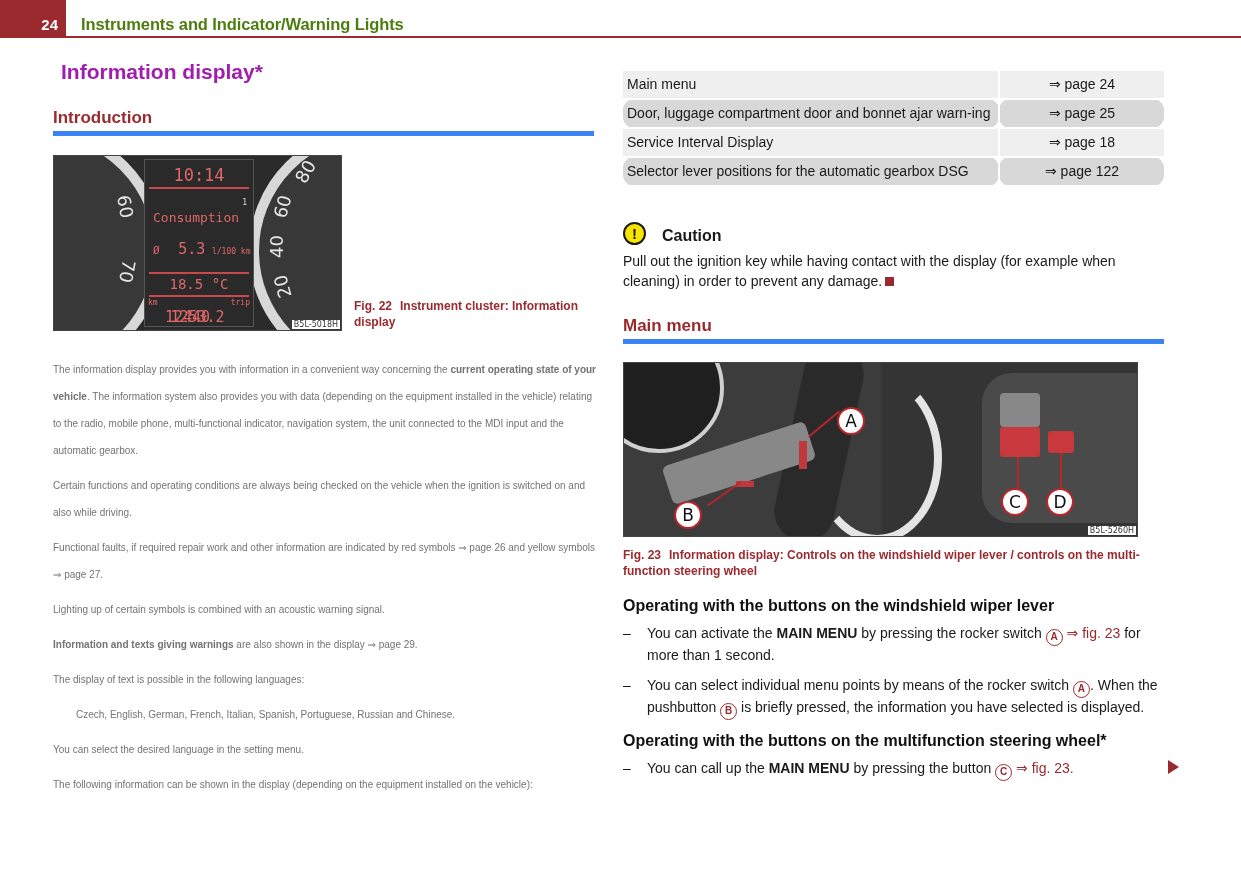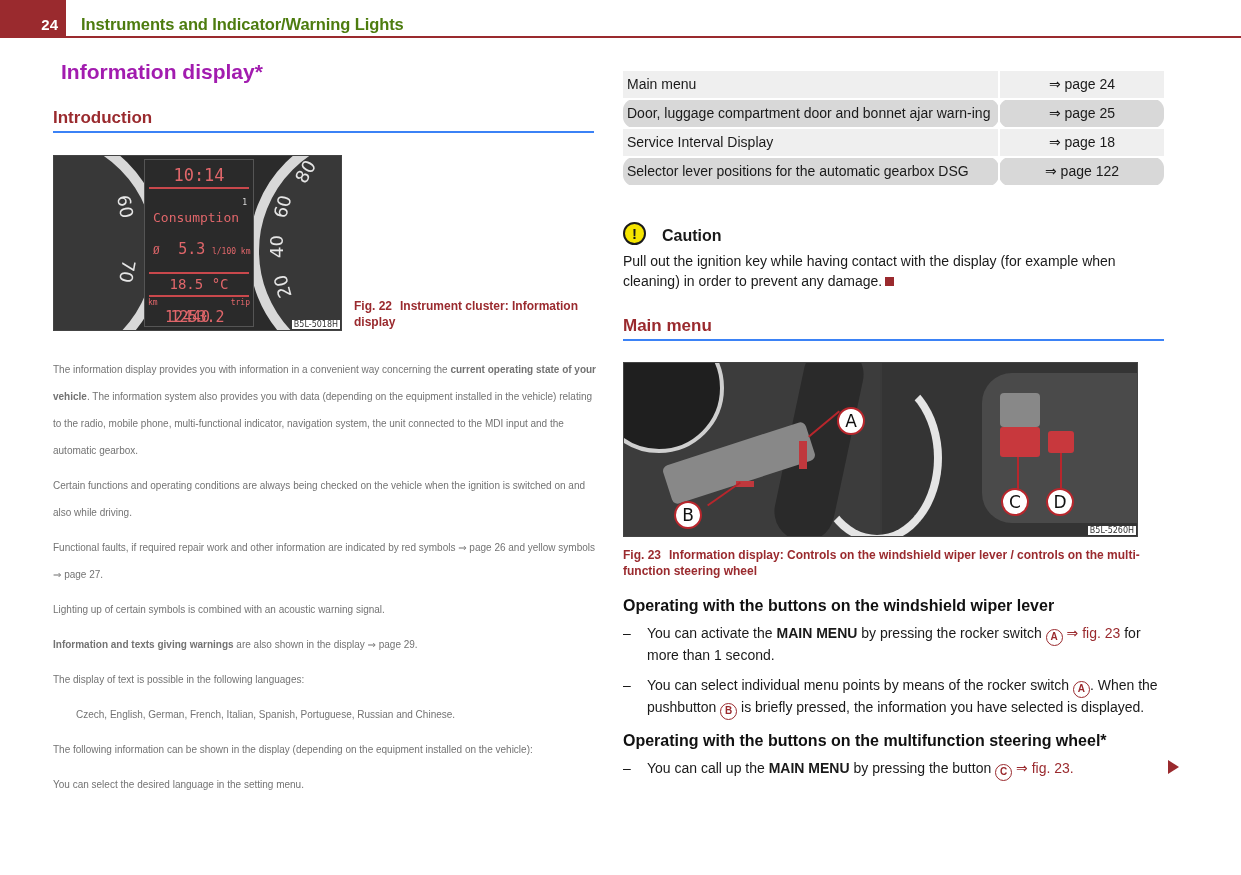--- a/index.html
+++ b/index.html
@@ -5,21 +5,21 @@
   * { box-sizing: border-box; margin: 0; padding: 0; }
   html, body { width: 1241px; height: 875px; background: #ffffff; overflow: hidden; }
   body { position: relative; font-family: "Liberation Sans", "DejaVu Sans", sans-serif; color: #1a1a1a; }
 
   .page-tab { position: absolute; left: 0; top: 0; width: 66px; height: 38px; background: #9a2a2e; }
   .page-num { position: absolute; left: 0; top: 16px; width: 66px; text-align: right; padding-right: 8px; color: #fff; font-weight: bold; font-size: 15px; }
   .header-title { position: absolute; left: 81px; top: 15px; font-size: 16.5px; font-weight: bold; color: #4d7c0f; letter-spacing: -0.1px; }
   .header-rule { position: absolute; left: 66px; top: 36px; width: 1175px; height: 2px; background: #9a2a2e; }
 
   .h1 { position: absolute; left: 61px; top: 60px; font-size: 21px; font-weight: bold; color: #a21caf; }
-  .h2 { position: absolute; font-size: 17px; font-weight: bold; color: #9a2a2e; padding-bottom: 3px; border-bottom: 2px solid #3b82f6; }
+  .h2 { position: absolute; font-size: 17px; font-weight: bold; color: #9a2a2e; padding-bottom: 3px; border-bottom: 5px solid #3b82f6; }
   .h2.intro { left: 53px; top: 108px; width: 541px; }
   .h2.mainmenu { left: 623px; top: 316px; width: 541px; }
 
   .fig22 { position: absolute; left: 53px; top: 155px; width: 289px; height: 176px; background: #2b2b2b; border: 1px solid #444; overflow: hidden; }
   .gauge { position: absolute; border-radius: 50%; border: 10px solid #d8d8d8; background: #383838; }
   .gauge.l { left: -140px; top: -30px; width: 250px; height: 250px; }
   .gauge.r { left: 195px; top: -30px; width: 250px; height: 250px; }
   .gauge .num { position: absolute; color: #e6e6e6; font-size: 18px; font-family: "DejaVu Sans", sans-serif; }
   .screen { position: absolute; left: 90px; top: 3px; width: 110px; height: 168px; background: #2a2a2a; border: 1px solid #555; border-radius: 0; }
   .scr { position: absolute; left: 0; width: 100%; color: #e0666a; font-family: "DejaVu Sans Mono", monospace; text-align: center; }
@@ -114,22 +114,22 @@
 </div>
 
 <div class="body" style="left:53px; top:356px; width:545px;">
   <p><span>The information display provides you with information in a convenient way concerning the </span><b>current operating state of your vehicle</b><span>. The information system also provides you with data (depending on the equipment installed in the vehicle) relating to the radio, mobile phone, multi-functional indicator, navigation system, the unit connected to the MDI input and the automatic gearbox.</span></p>
   <p>Certain functions and operating conditions are always being checked on the vehicle when the ignition is switched on and also while driving.</p>
   <p>Functional faults, if required repair work and other information are indicated by red symbols ⇒ page 26 and yellow symbols ⇒ page 27.</p>
   <p>Lighting up of certain symbols is combined with an acoustic warning signal.</p>
   <p><b>Information and texts giving warnings</b><span> are also shown in the display ⇒ page 29.</span></p>
   <p>The display of text is possible in the following languages:</p>
   <p class="indent">Czech, English, German, French, Italian, Spanish, Portuguese, Russian and Chinese.</p>
+  <p>You can select the desired language in the setting menu.</p>
   <p>The following information can be shown in the display (depending on the equipment installed on the vehicle):</p>
-  <p>You can select the desired language in the setting menu.</p>
 </div>
 
 <table class="ref-table">
   <tbody>
       <tr class="odd">
     <td class="c1">Main menu</td>
     <td class="c2">⇒ page 24</td>
   </tr>
   <tr class="even">
     <td class="c1">Door, luggage compartment door and bonnet ajar warn-ing</td>

